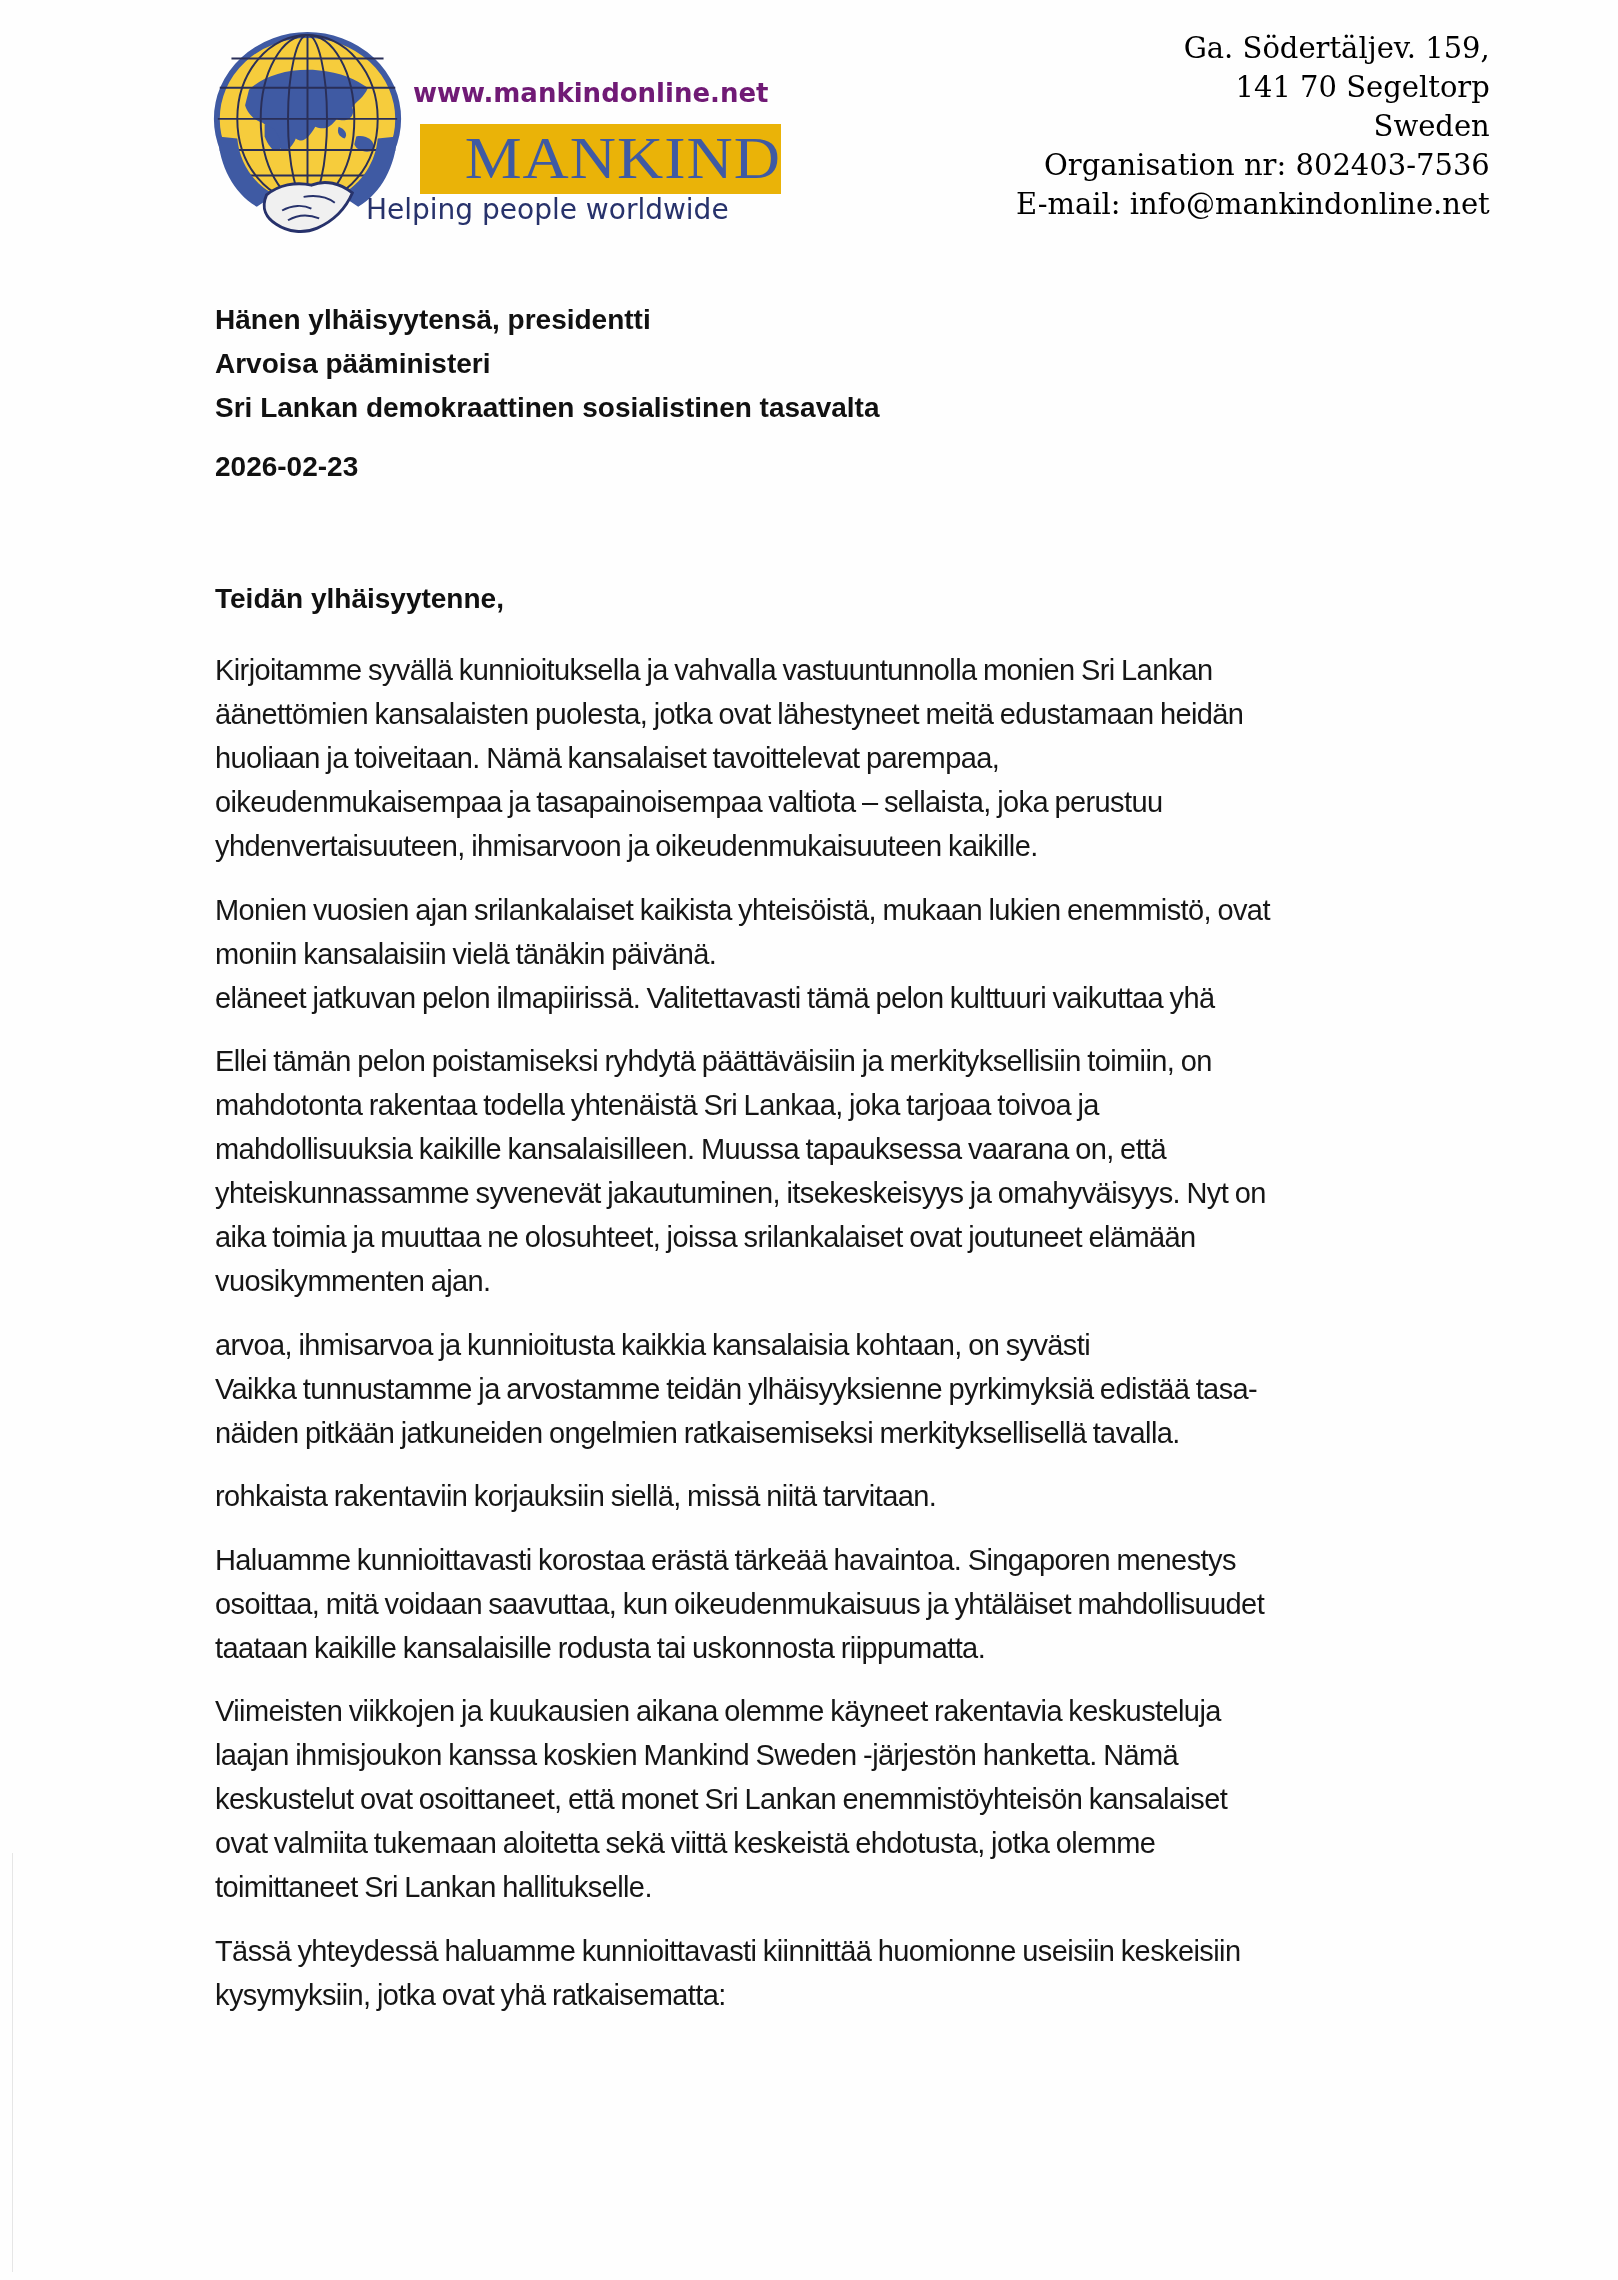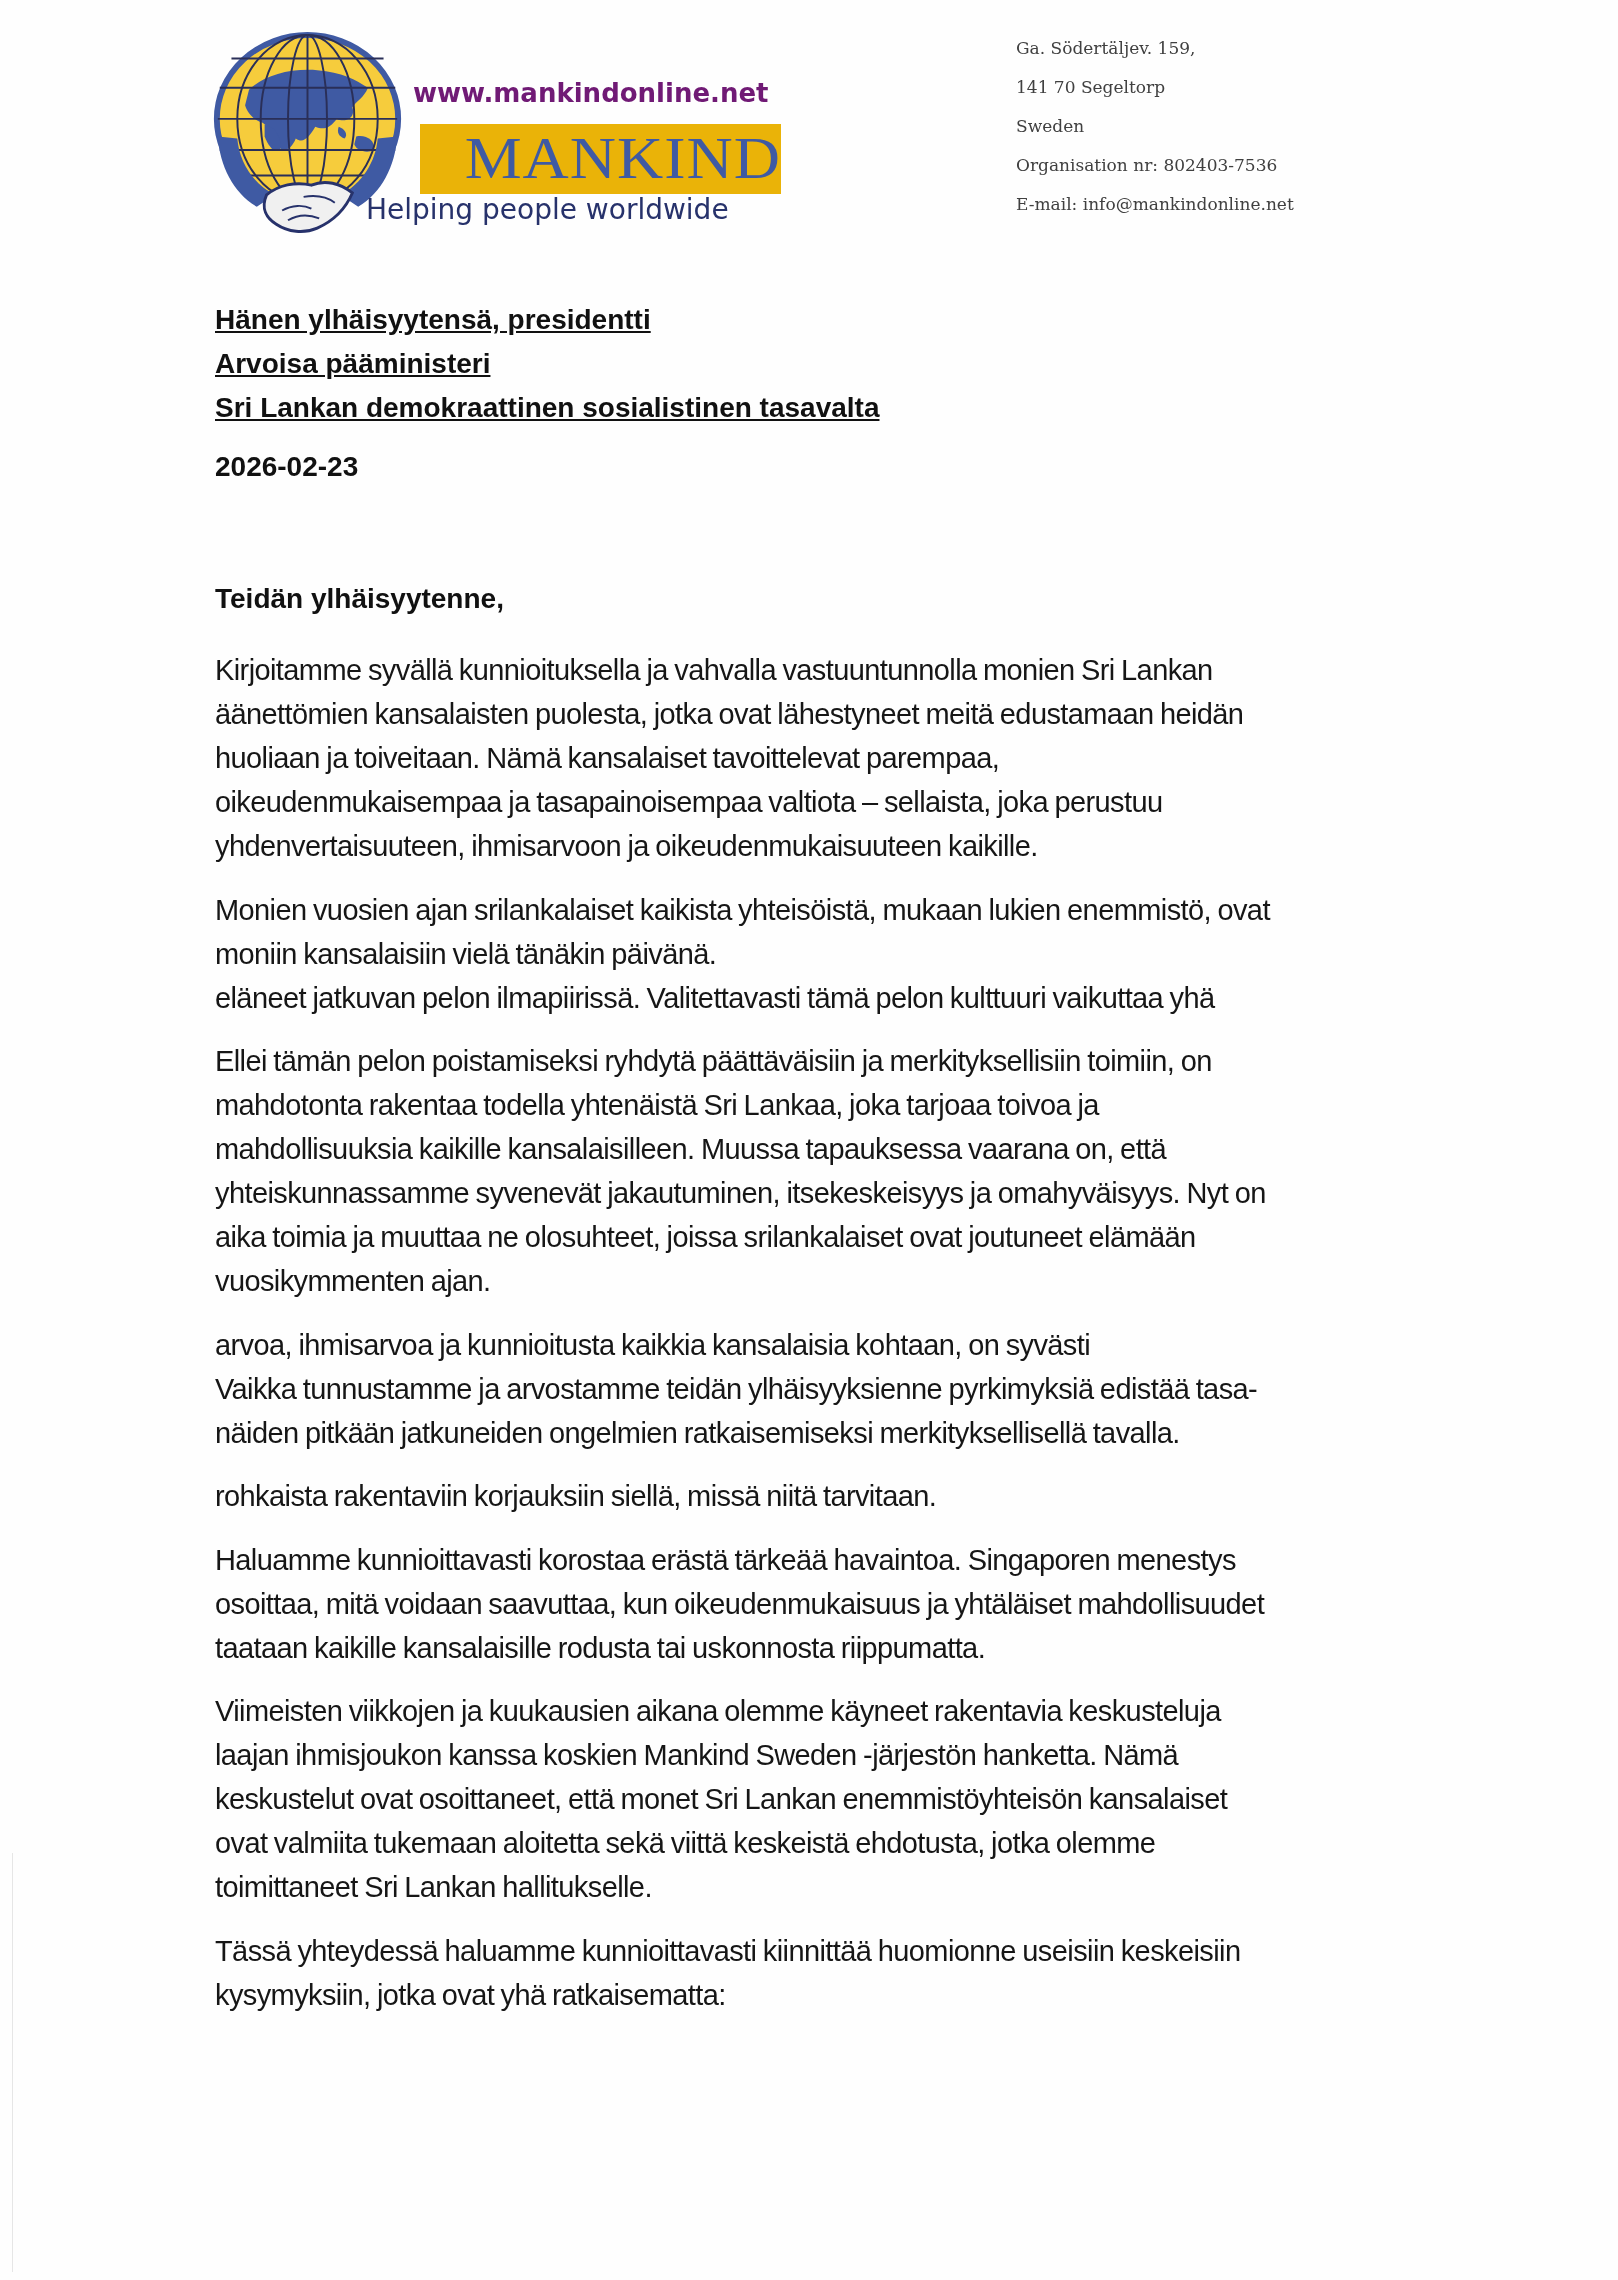--- a/index.html
+++ b/index.html
@@ -87,37 +87,37 @@
       font-size: 28px;
       color: #27326b;
       white-space: nowrap;
     }
 
     .address {
       position: absolute;
       left: 1016px;
       top: 29px;
       font-family: "DejaVu Serif", serif;
-      font-size: 17px;
+      font-size: 29px;
       line-height: 39px;
-      color: #404040;
+      color: #000000;
+      text-align: right;
     }
     .address div { white-space: nowrap; }
 
     
     .recipient {
       position: absolute;
       left: 215px;
       top: 298px;
       font-family: "Liberation Sans", sans-serif;
       font-weight: bold;
       font-size: 28px;
       line-height: 44px;
       color: #111111;
-      text-decoration: underline;
     }
     .recipient div { white-space: nowrap; }
     .date {
       position: absolute;
       left: 215px;
       top: 451px;
       font-family: "Liberation Sans", sans-serif;
       font-weight: bold;
       font-size: 28px;
       color: #111111;

